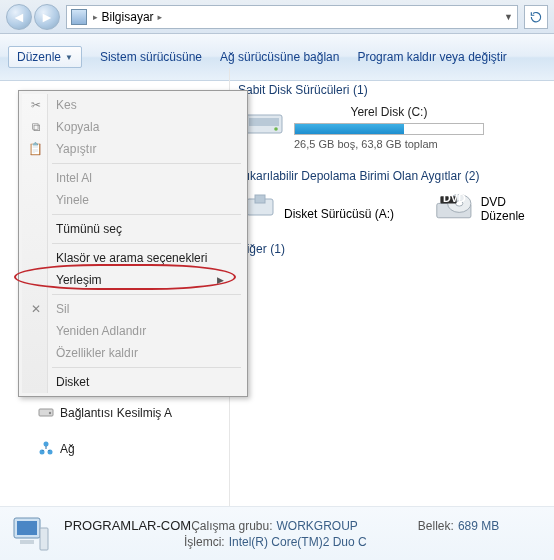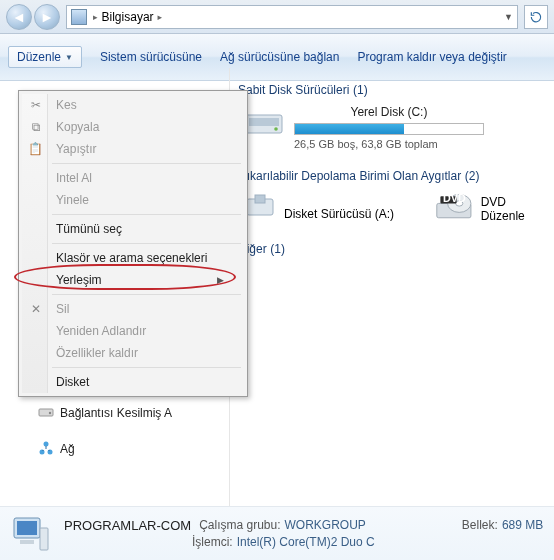--- a/index.html
+++ b/index.html
@@ -46,21 +46,21 @@
   .usage { width:190px; height:12px; border:1px solid #b8b8b8; background:#fff; }
   .usage .fill { height:100%; background:linear-gradient(#3fb0e5,#1e8ecf); width:58%; }
   .drv-body .freetext { color:#555; font-size:11px; margin-top:3px; }
   .dvdrow { display:flex; align-items:center; gap:10px; }
   .dvd-icon { width:42px; height:32px; }
 
   
   .details { position:absolute; left:0; right:0; bottom:0; height:54px; border-top:1px solid #e3e9ef; background:linear-gradient(#f5f9fd,#eef5fb); display:flex; align-items:center; padding:4px 10px; gap:12px; color:#333; }
   .details .pcicon { width:42px; height:40px; }
   .details .linewrap { display:flex; flex-direction:column; gap:2px; }
-  .details .l1 { display:flex; gap:8px; align-items:flex-start; }
+  .details .l1 { display:flex; align-items:flex-end; }
   .details .l1 .pcname { font-size:13px; color:#222; }
   .details .kv { color:#555; font-size:11px; }
   .details .kv .v { color:#3a5f87; margin-left:4px; }
 
   
 </style>
 </head>
 <body>
 
 <div class="titlebar">
@@ -222,20 +222,20 @@
   <svg class="pcicon" viewBox="0 0 42 40">
       <rect x="4" y="4" width="26" height="20" rx="2" fill="#cfe2f3" stroke="#6f93b4"></rect>
       <rect x="7" y="7" width="20" height="14" fill="#4a86c5"></rect>
       <rect x="30" y="14" width="8" height="22" rx="1" fill="#dfe7ee" stroke="#9fb1c2"></rect>
       <rect x="10" y="26" width="14" height="4" fill="#c9d4dd"></rect>
     </svg>
   <div class="linewrap">
     <div class="l1">
       <span class="pcname">PROGRAMLAR-COM</span>
       <span class="kv"><span>Çalışma grubu:</span><span class="v">WORKGROUP</span></span>
-      <span class="kv" style="margin-left:88px"><span>Bellek:</span><span class="v">689 MB</span></span>
+      <span class="kv" style="margin-left:60px"><span>Bellek:</span><span class="v">689 MB</span></span>
     </div>
     <div class="l1">
       <span style="width:120px"></span>
       <span class="kv"><span>İşlemci:</span><span class="v">Intel(R) Core(TM)2 Duo C</span></span>
     </div>
   </div>
 </div>
 
 </body></html>

